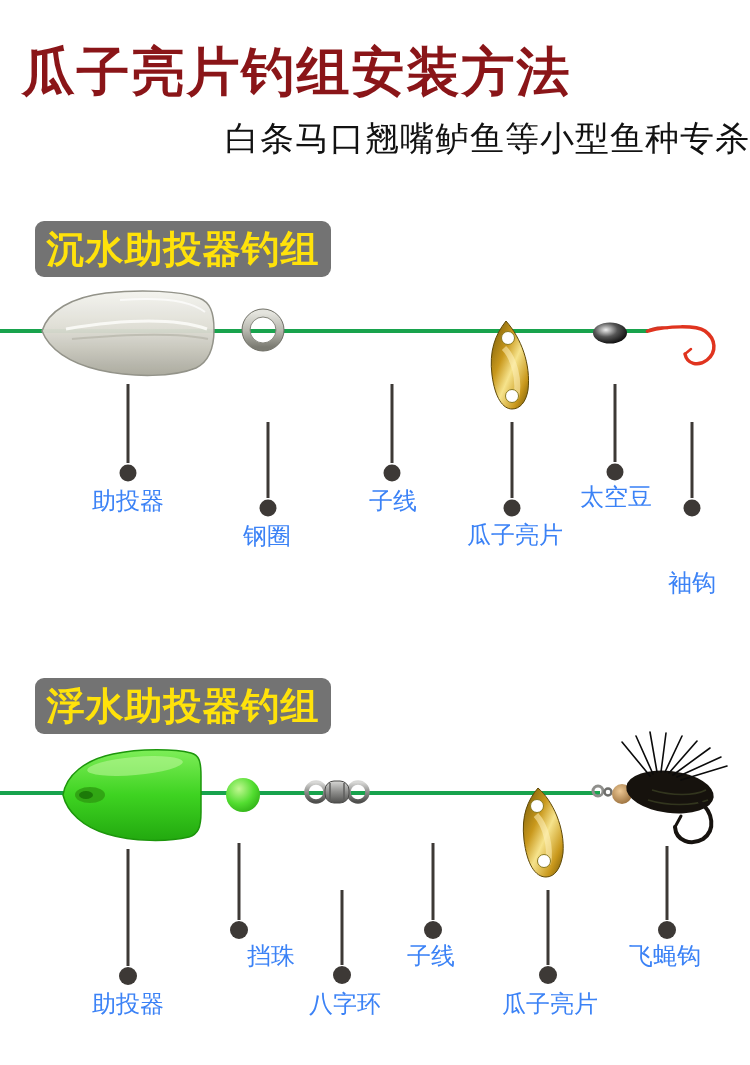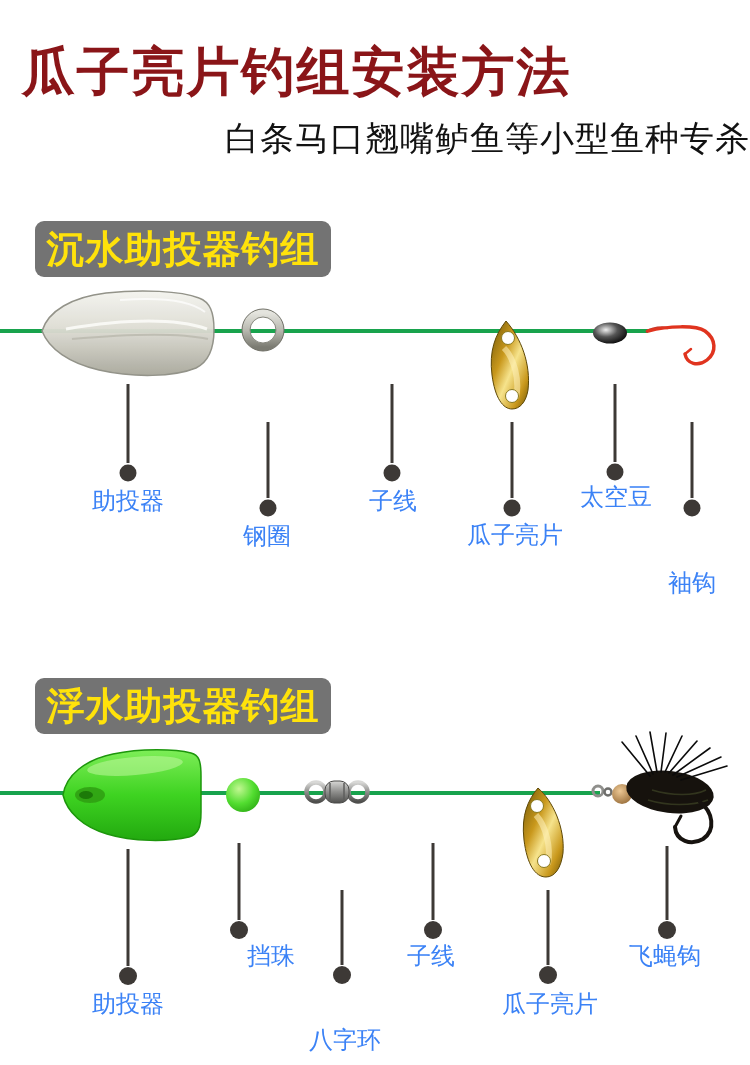--- a/index.html
+++ b/index.html
@@ -219,18 +219,18 @@
 
   <div class="lbl" style="left:128px;top:489px;">助投器</div>
   <div class="lbl" style="left:267px;top:524px;">钢圈</div>
   <div class="lbl" style="left:393px;top:489px;">子线</div>
   <div class="lbl" style="left:515px;top:523px;">瓜子亮片</div>
   <div class="lbl" style="left:616px;top:485px;">太空豆</div>
   <div class="lbl" style="left:692px;top:523px;margin-top:48px;">袖钩</div>
 
   <div class="lbl" style="left:128px;top:992px;">助投器</div>
   <div class="lbl" style="left:239px;top:944px;margin-left:32px;">挡珠</div>
-  <div class="lbl" style="left:345px;top:1028px;text-align:center;">八字环</div>
+  <div class="lbl" style="left:345px;top:992px;text-align:center;">八字环</div>
   <div class="lbl" style="left:431px;top:944px;">子线</div>
   <div class="lbl" style="left:550px;top:992px;">瓜子亮片</div>
   <div class="lbl" style="left:665px;top:944px;">飞蝇钩</div>
 
 </div>
 
 </body></html>

